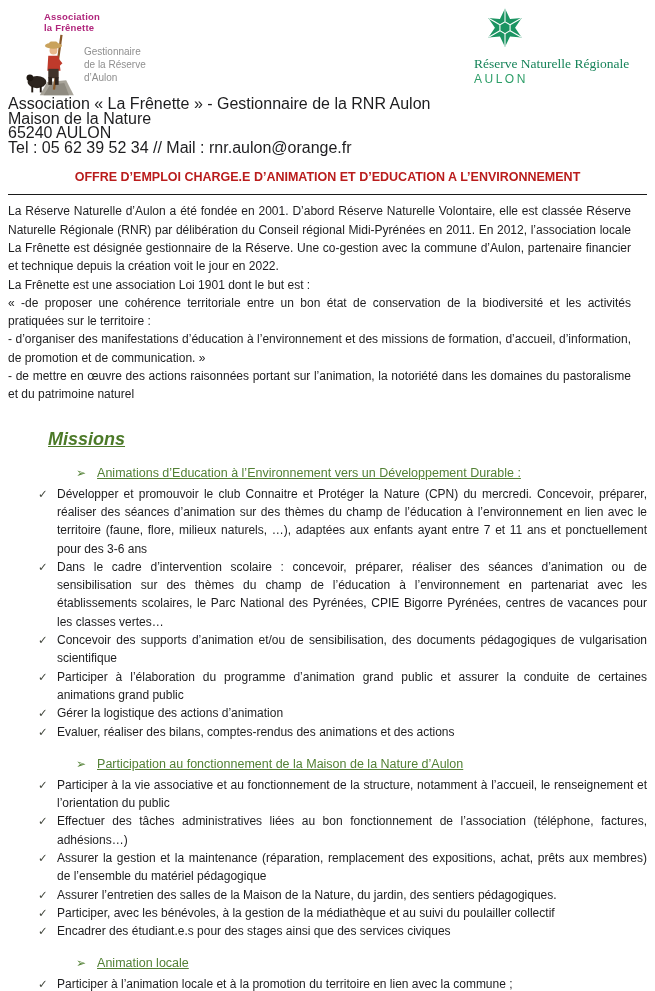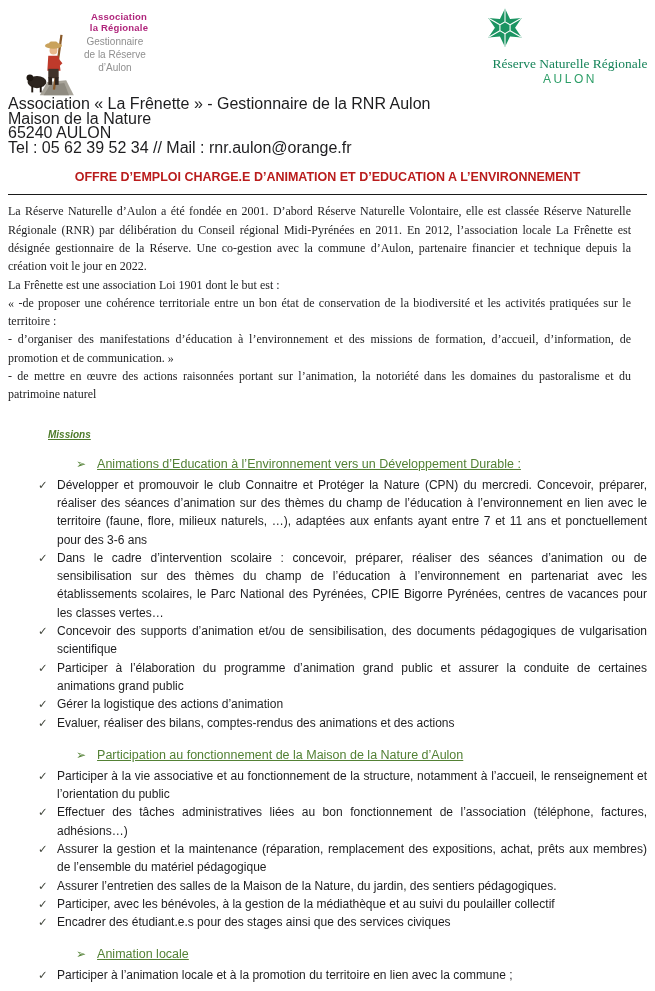--- a/index.html
+++ b/index.html
@@ -8,34 +8,34 @@
     position: relative;
     width: 655px;
     height: 991px;
     background: #ffffff;
     overflow: hidden;
     font-family: "Liberation Sans", sans-serif;
     color: #1d1d1f;
     font-size: 12px;
   }
   
-  .header { position: relative; height: 94px; text-align: center; }
+  .header { position: relative; height: 94px; }
   .logo-left { position: absolute; left: 24px; top: 12px; width: 170px; }
   .assoc-title {
     margin-left: 20px;
     color: #b0267c;
     font-weight: bold;
     font-size: 9.5px;
     line-height: 10.5px;
     letter-spacing: 0.2px;
   }
   .logo-row { display: flex; align-items: flex-start; }
   .shepherd-svg { width: 58px; height: 66px; flex: 0 0 auto; }
   .gest-text {
-    margin-top: 2px;
+    margin-top: 12px;
     margin-left: 2px;
     color: #8f8f8f;
     font-size: 10px;
     line-height: 13px;
   }
   .logo-right { position: absolute; left: 474px; top: 4px; width: 192px; }
   .star-svg { width: 42px; height: 50px; margin-left: 10px; display: block; }
   .rnr-line {
     font-family: "Liberation Serif", serif;
     color: #17845a;
@@ -60,32 +60,32 @@
     font-weight: bold;
     font-size: 12.5px;
     color: #b91c1c;
   }
   .title-rule {
     border: none;
     border-top: 1.6px solid #1a1a1a;
     margin: 10px 8px 0 8px;
   }
   
-  .intro { margin: 7px 24px 0 8px; font-family: Liberation Serif, serif; }
+  .intro { margin: 7px 24px 0 8px; }
   .intro p {
     margin: 0;
     text-align: justify;
     font-size: 12px;
     line-height: 18.3px;
   }
   
   .missions-heading {
     margin: 25px 0 0 48px;
     color: #4c7a28;
-    font-size: 10px;
+    font-size: 18px;
     font-weight: bold;
     font-style: italic;
     text-decoration: underline;
     display: inline-block;
   }
   .section-heading {
     margin: 16px 8px 5px 76px;
     font-size: 12.5px;
     color: #538135;
   }
@@ -115,21 +115,21 @@
 </head>
 <body>
 
 <div class="page">
 
   <div class="header">
 
     <div class="logo-left">
       <div class="assoc-title">
         <div>Association</div>
-        <div>la Régionale</div>
+        <div>la Frênette</div>
       </div>
       <div class="logo-row">
         <svg class="shepherd-svg" viewBox="0 0 60 70" aria-hidden="true">
 
           <polygon points="16,66 24,52 44,50 52,66" fill="#a8a49a"></polygon>
           <polygon points="20,66 27,55 42,53 47,66" fill="#8e8a80"></polygon>
 
           <ellipse cx="13" cy="52" rx="10" ry="6.5" fill="#2c241e"></ellipse>
           <circle cx="5.5" cy="47.5" r="3.6" fill="#1f1812"></circle>
           <rect x="7" y="56" width="2" height="7" fill="#1f1812"></rect>

